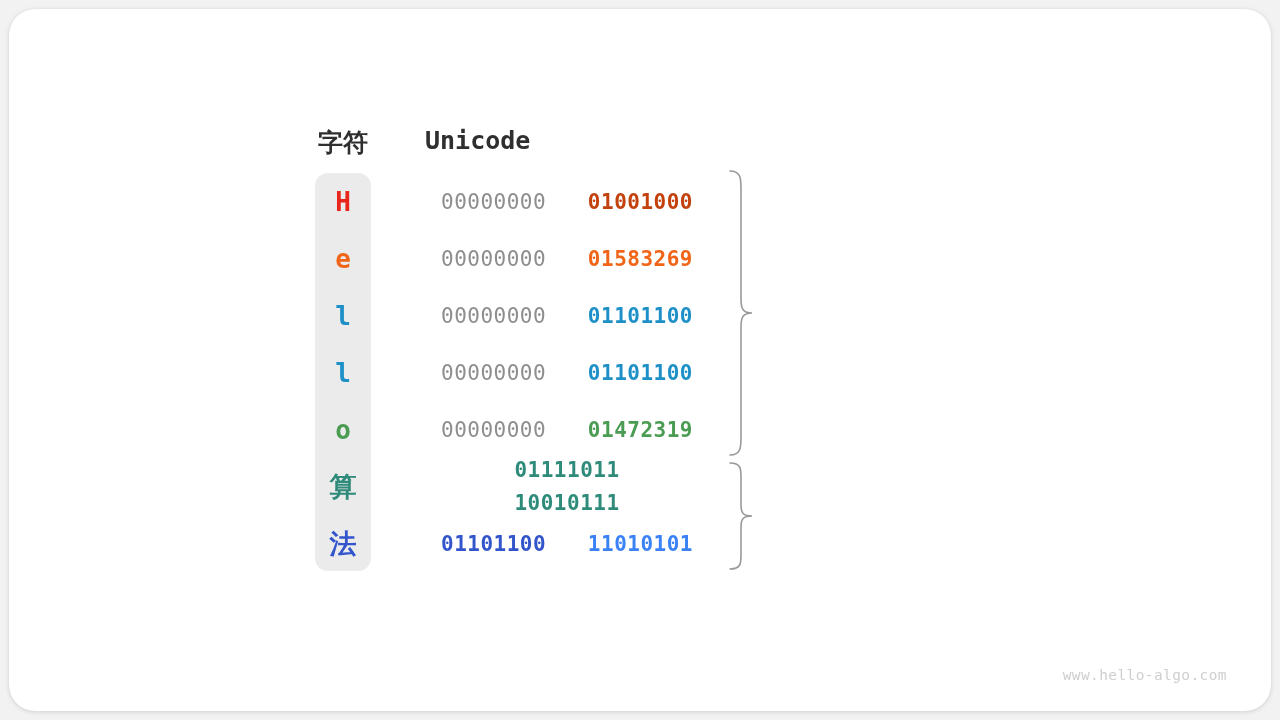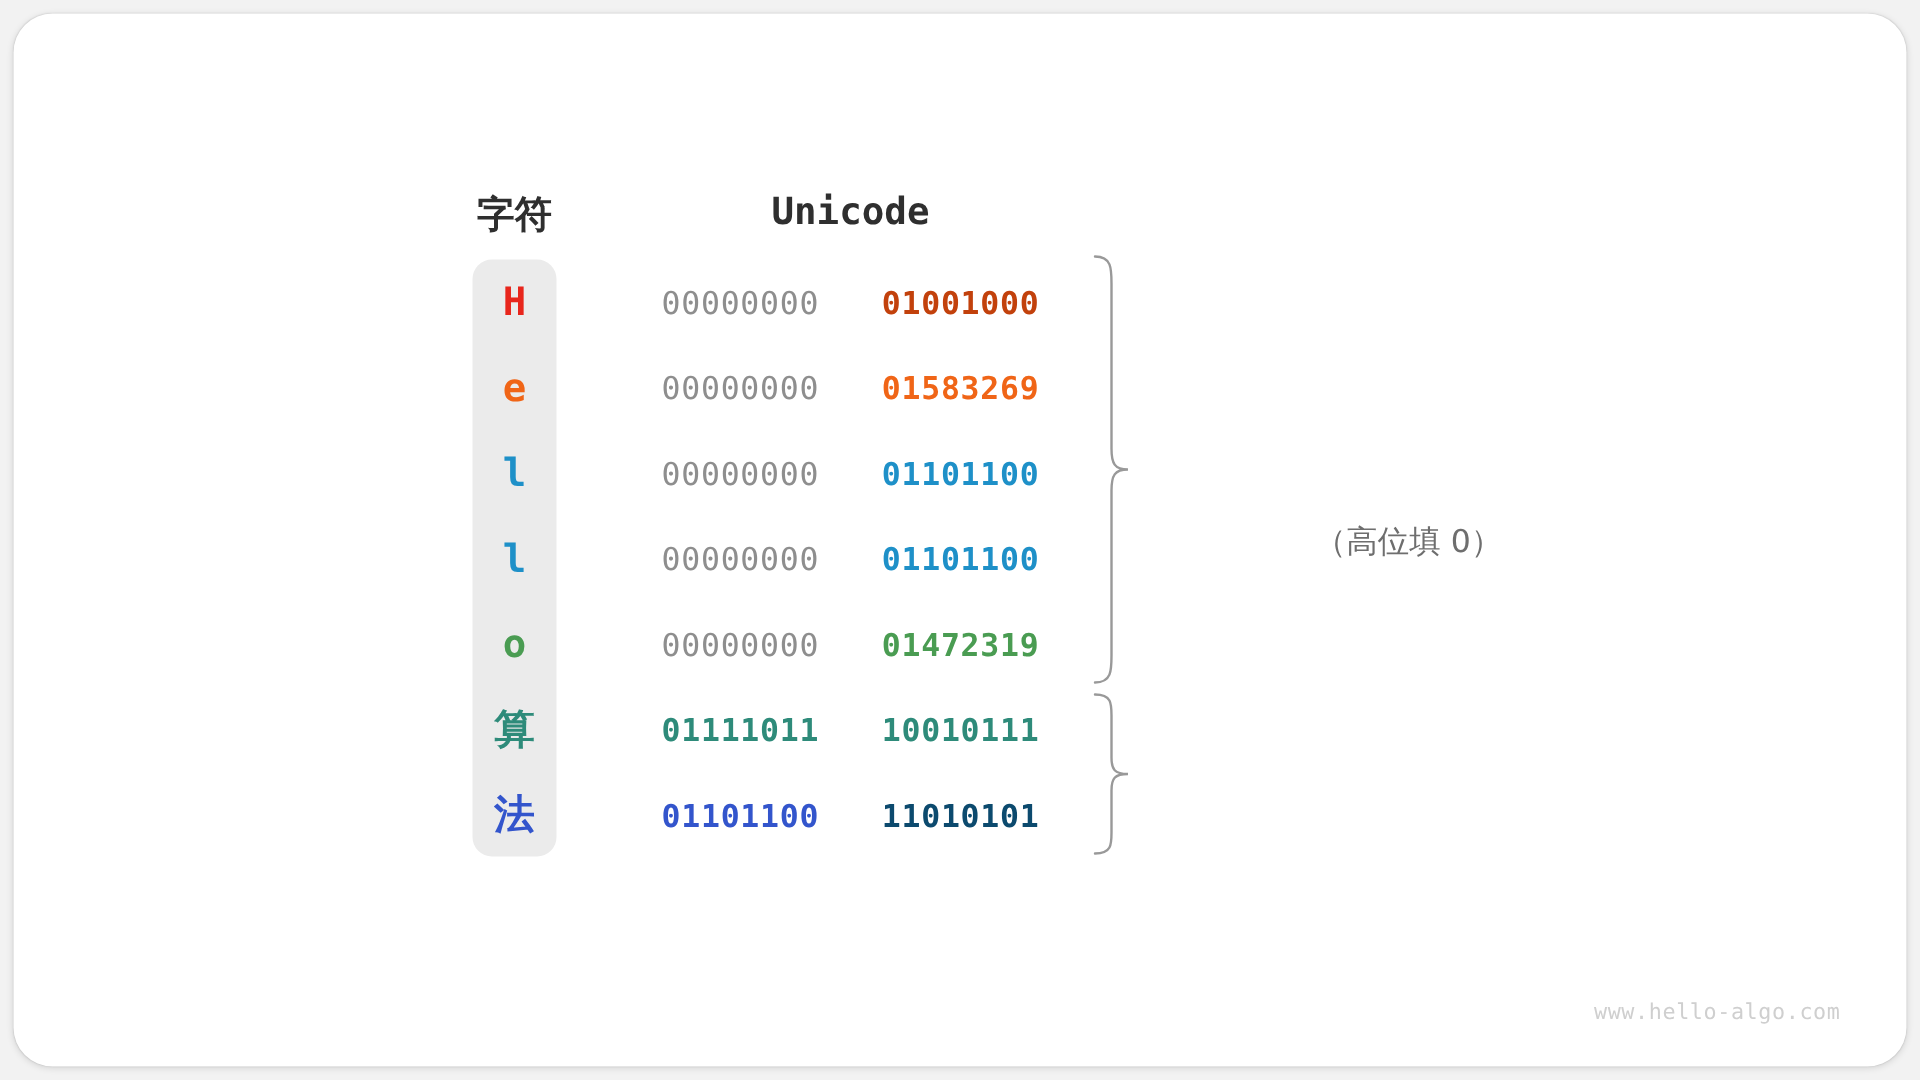--- a/index.html
+++ b/index.html
@@ -44,24 +44,24 @@
     white-space: nowrap;
   }
   #header-char {
     left: 306px;
     top: 117px;
     width: 56px;
     text-align: center;
     font-family: "Liberation Sans", sans-serif;
   }
   #header-unicode {
-    left: 432px;
+    left: 416px;
     top: 117px;
     width: 252px;
-    text-align: center;
+    text-align: left;
   }
 
   
   #char-capsule {
     position: absolute;
     left: 306px;
     top: 164px;
     width: 56px;
     height: 398px;
     background: #ebebeb;
@@ -173,22 +173,22 @@
         <div class="char-cell cjk" style="top: 285px; color: rgb(46, 139, 122);">算</div>
         <div class="char-cell cjk" style="top: 342px; color: rgb(51, 85, 204);">法</div>
       </div>
 
     <div id="rows-container">
         <div class="bin-row" style="top: 164px;"><span class="bin-hi">00000000</span> <span class="bin-lo" style="color: #c2410c;">01001000</span></div>
         <div class="bin-row" style="top: 221px;"><span class="bin-hi">00000000</span> <span class="bin-lo" style="color: rgb(240, 101, 23);">01583269</span></div>
         <div class="bin-row" style="top: 278px;"><span class="bin-hi">00000000</span> <span class="bin-lo" style="color: rgb(30, 144, 200);">01101100</span></div>
         <div class="bin-row" style="top: 335px;"><span class="bin-hi">00000000</span> <span class="bin-lo" style="color: rgb(30, 144, 200);">01101100</span></div>
         <div class="bin-row" style="top: 392px;"><span class="bin-hi">00000000</span> <span class="bin-lo" style="color: rgb(74, 156, 82);">01472319</span></div>
-        <div class="bin-row" style="top: 449px;"><span class="bin-hi" style="color: rgb(46, 139, 122); font-weight: bold;">01111011</span> <span class="bin-lo" style="color: rgb(46, 139, 122);">10010111</span></div>
-        <div class="bin-row" style="top: 506px;"><span class="bin-hi" style="color: rgb(51, 85, 204); font-weight: bold;">01101100</span> <span class="bin-lo" style="color: #0c4a6e;">11010101</span></div>
+        <div class="bin-row" style="top: 449px; flex-direction: column;"><span class="bin-hi" style="color: rgb(46, 139, 122); font-weight: bold;">01111011</span> <span class="bin-lo" style="color: rgb(46, 139, 122);">10010111</span></div>
+        <div class="bin-row" style="top: 506px;"><span class="bin-hi" style="color: rgb(51, 85, 204); font-weight: bold;">01101100</span> <span class="bin-lo" style="color: #3b82f6;">11010101</span></div>
       </div>
 
     <svg class="brace" id="brace-1" width="28" height="288" viewBox="0 0 28 288">
       <path d="M 3 2
                C 14 2, 14 10, 14 20
                L 14 130
                C 14 140, 16 144, 25 144
                C 16 144, 14 148, 14 158
                L 14 268
                C 14 278, 14 286, 3 286" fill="none" stroke="#999999" stroke-width="1.6" stroke-linecap="round"></path>
@@ -198,20 +198,19 @@
       <path d="M 3 2
                C 14 2, 14 8, 14 16
                L 14 44
                C 14 52, 16 55, 25 55
                C 16 55, 14 58, 14 66
                L 14 94
                C 14 102, 14 108, 3 108" fill="none" stroke="#999999" stroke-width="1.6" stroke-linecap="round"></path>
     </svg>
 
     <div class="annotation" id="annotation-1">
-      <span class="sub">（高位填 0）</span>
     </div>
 
 
     <div id="watermark">www.hello-algo.com</div>
 
   </div>
 </div>
 
 </body></html>

